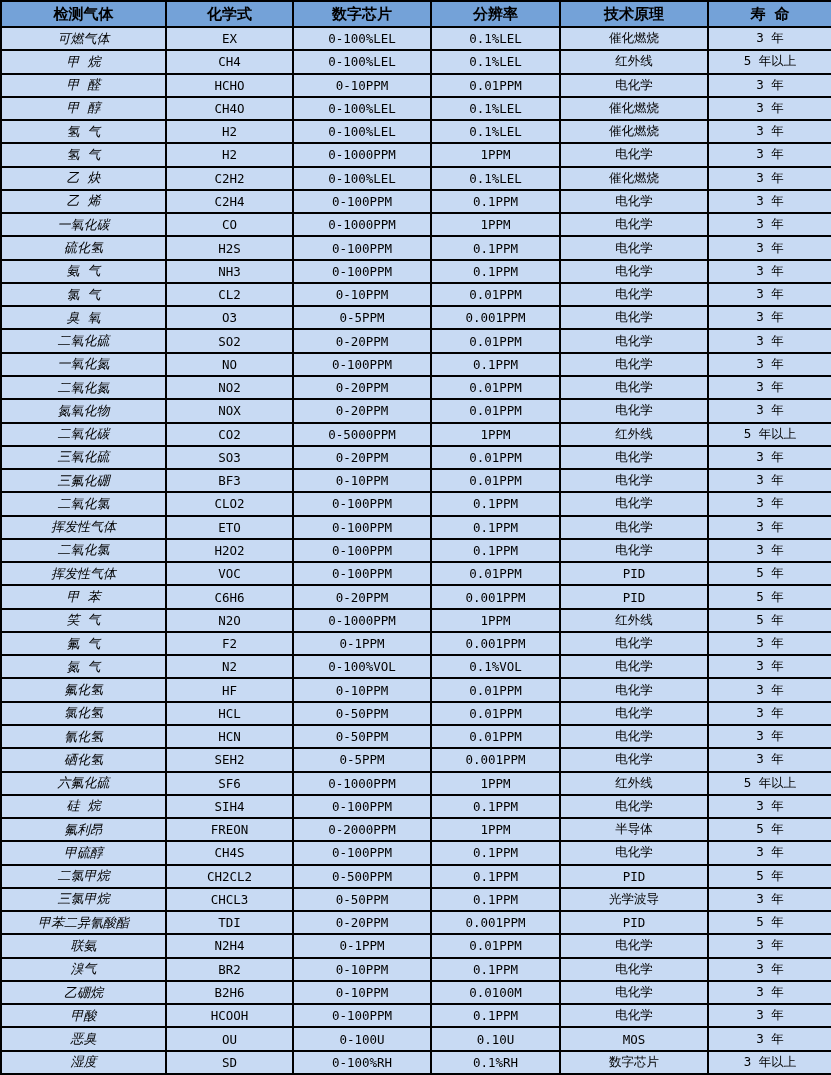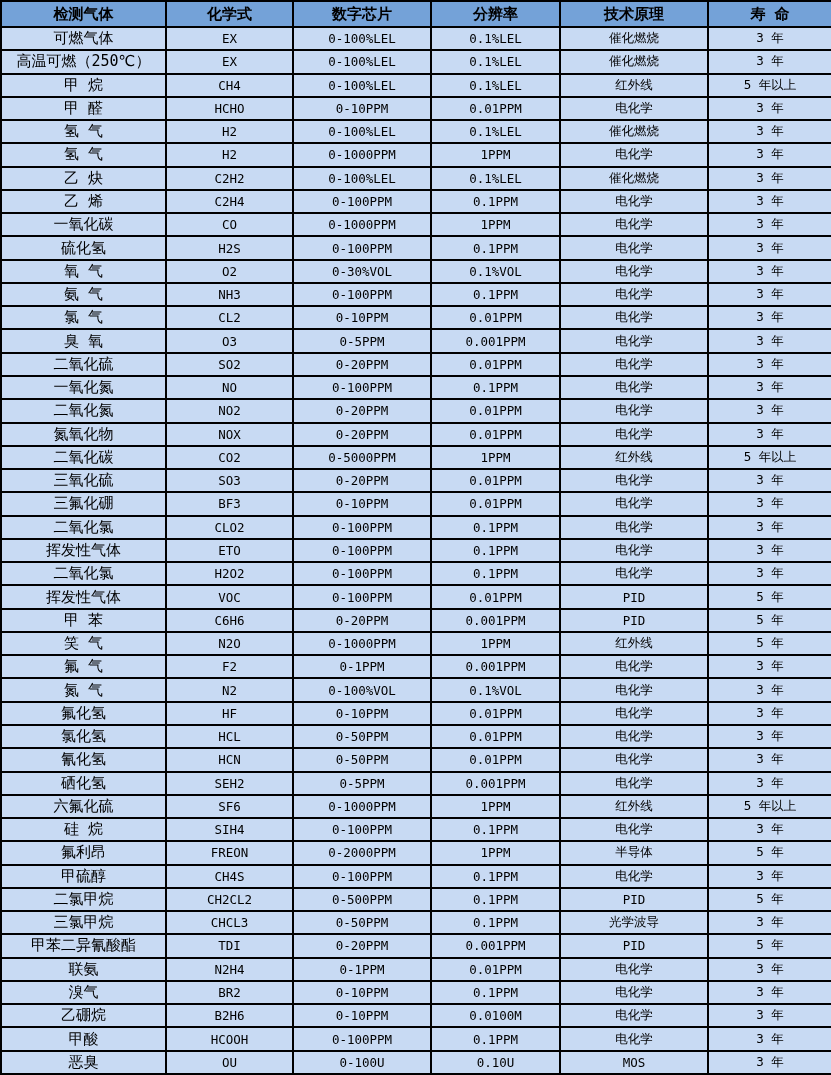--- a/index.html
+++ b/index.html
@@ -26,21 +26,21 @@
   th{
     background:var(--header-bg);
     font-size:15px;font-weight:bold;
     height:24px;
     margin-top:36px;
   }
   td{
     background:var(--row-bg);
     font-size:12.5px;
   }
-  td.c0{font-size:15px;}
+  td.c0{font-size:13px;font-style:italic;}
 </style>
 </head>
 <body>
 
 <table>
   <colgroup>
     <col style="width:165px">
     <col style="width:127px">
     <col style="width:138px">
     <col style="width:129px">
@@ -60,44 +60,44 @@
   <tbody>
       <tr>
         <td class="c0">可燃气体</td>
         <td class="c1">EX</td>
         <td class="c2">0-100%LEL</td>
         <td class="c3">0.1%LEL</td>
         <td class="c4">催化燃烧</td>
         <td class="c5">3 年</td>
       </tr>
       <tr>
-        <td class="c0">高温可燃（250℃）</td>
-        <td class="c1">EX</td>
-        <td class="c2">0-100%LEL</td>
-        <td class="c3">0.1%LEL</td>
-        <td class="c4">催化燃烧</td>
-        <td class="c5">3 年</td>
-      </tr>
-      <tr>
         <td class="c0">甲 烷</td>
         <td class="c1">CH4</td>
         <td class="c2">0-100%LEL</td>
         <td class="c3">0.1%LEL</td>
         <td class="c4">红外线</td>
         <td class="c5">5 年以上</td>
       </tr>
       <tr>
         <td class="c0">甲 醛</td>
         <td class="c1">HCHO</td>
         <td class="c2">0-10PPM</td>
         <td class="c3">0.01PPM</td>
         <td class="c4">电化学</td>
         <td class="c5">3 年</td>
       </tr>
       <tr>
+        <td class="c0">甲 醇</td>
+        <td class="c1">CH4O</td>
+        <td class="c2">0-100%LEL</td>
+        <td class="c3">0.1%LEL</td>
+        <td class="c4">催化燃烧</td>
+        <td class="c5">3 年</td>
+      </tr>
+      <tr>
         <td class="c0">氢 气</td>
         <td class="c1">H2</td>
         <td class="c2">0-100%LEL</td>
         <td class="c3">0.1%LEL</td>
         <td class="c4">催化燃烧</td>
         <td class="c5">3 年</td>
       </tr>
       <tr>
         <td class="c0">氢 气</td>
         <td class="c1">H2</td>
@@ -132,28 +132,20 @@
       </tr>
       <tr>
         <td class="c0">硫化氢</td>
         <td class="c1">H2S</td>
         <td class="c2">0-100PPM</td>
         <td class="c3">0.1PPM</td>
         <td class="c4">电化学</td>
         <td class="c5">3 年</td>
       </tr>
       <tr>
-        <td class="c0">氧 气</td>
-        <td class="c1">O2</td>
-        <td class="c2">0-30%VOL</td>
-        <td class="c3">0.1%VOL</td>
-        <td class="c4">电化学</td>
-        <td class="c5">3 年</td>
-      </tr>
-      <tr>
         <td class="c0">氨 气</td>
         <td class="c1">NH3</td>
         <td class="c2">0-100PPM</td>
         <td class="c3">0.1PPM</td>
         <td class="c4">电化学</td>
         <td class="c5">3 年</td>
       </tr>
       <tr>
         <td class="c0">氯 气</td>
         <td class="c1">CL2</td>
@@ -411,14 +403,22 @@
         <td class="c5">3 年</td>
       </tr>
       <tr>
         <td class="c0">恶臭</td>
         <td class="c1">OU</td>
         <td class="c2">0-100U</td>
         <td class="c3">0.10U</td>
         <td class="c4">MOS</td>
         <td class="c5">3 年</td>
       </tr>
+      <tr>
+        <td class="c0">湿度</td>
+        <td class="c1">SD</td>
+        <td class="c2">0-100%RH</td>
+        <td class="c3">0.1%RH</td>
+        <td class="c4">数字芯片</td>
+        <td class="c5">3 年以上</td>
+      </tr>
     </tbody>
 </table>
 
 </body></html>

